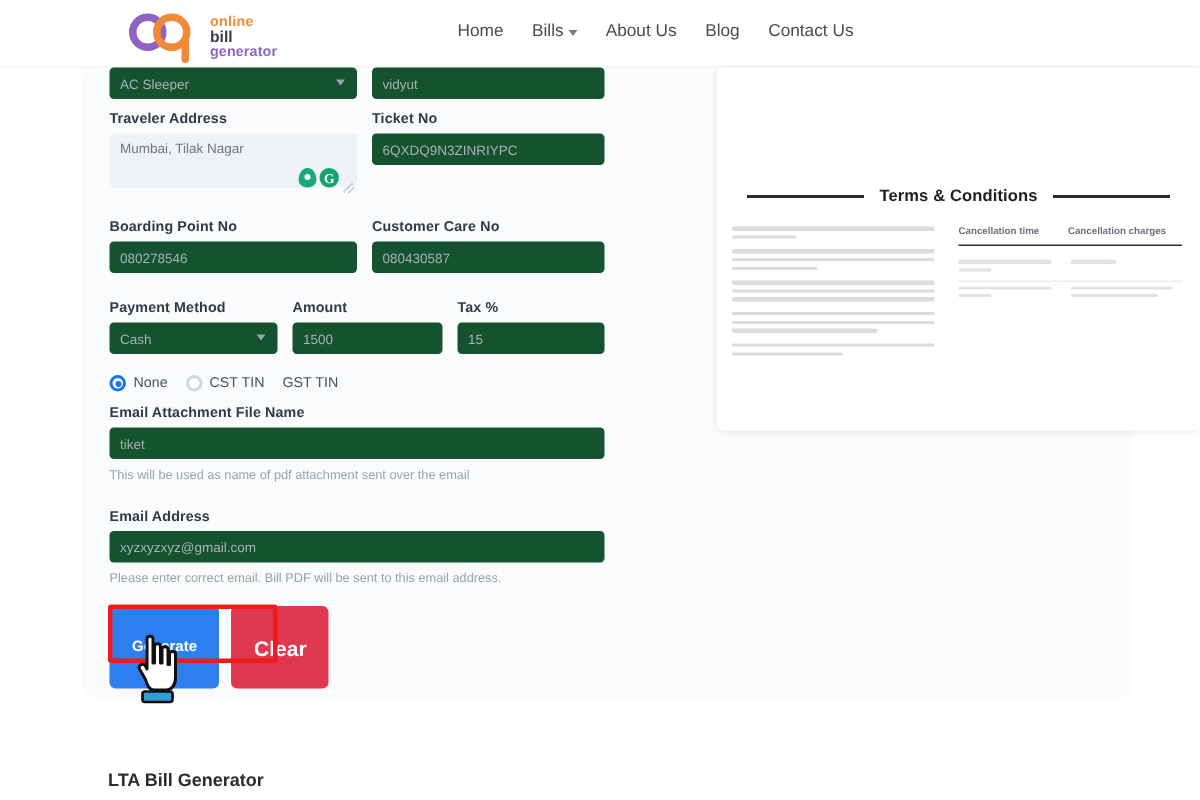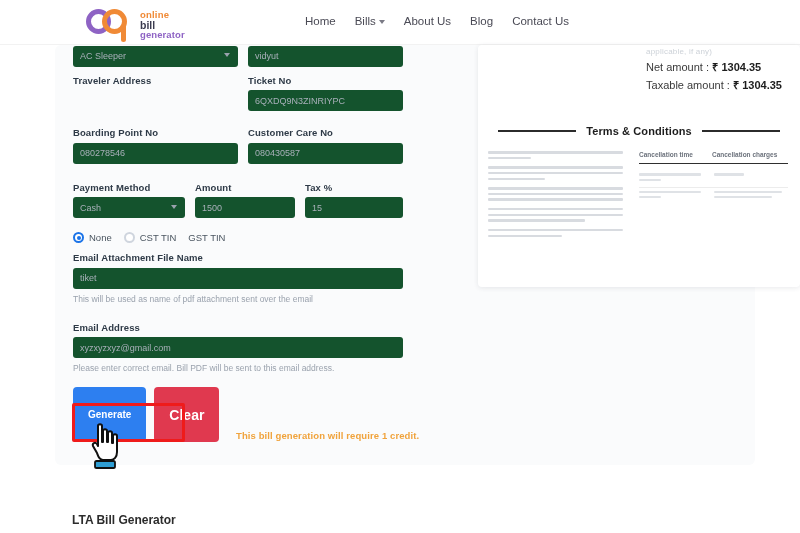--- a/index.html
+++ b/index.html
@@ -218,20 +218,28 @@
           </div>
         </div>
         <div class="fg" style="width:155px">
           <input class="inp" placeholder="vidyut" style="">
         </div>
       </div>
 
       <div class="row">
         <div class="fg" style="width:165px">
           <label class="lbl">Traveler Address</label>
+          <div class="ta-wrap">
+            <textarea class="ta" placeholder="Mumbai, Tilak Nagar" style=""></textarea>
+            <div class="gicons">
+              <div class="gpin"></div>
+              <div class="gcircle">G</div>
+            </div>
+            <div class="resize-grip"></div>
+          </div>
         </div>
         <div class="fg" style="width:155px">
           <label class="lbl">Ticket No</label>
           <input class="inp" placeholder="6QXDQ9N3ZINRIYPC" style="">
         </div>
       </div>
 
       <div class="row" style="margin-top:8px">
         <div class="fg" style="width:165px">
           <label class="lbl">Boarding Point No</label>
@@ -287,25 +295,20 @@
         <div class="hint">Please enter correct email. Bill PDF will be sent to this email address.</div>
       </div>
 
       <div class="actions">
         <button class="btn-gen">Generate</button>
         <button class="btn-clr">Clear</button>
       </div>
     </div>
 
     <div class="preview">
-      <div class="pv-amounts">
-        <div class="pv-faint">applicable, if any)</div>
-        <div class="pv-amt"><span>Net amount : </span><b>₹ 1304.35</b></div>
-        <div class="pv-amt"><span>Taxable amount : </span><b>₹ 1304.35</b></div>
-      </div>
 
       <div class="tc-head">
         <div class="tc-rule"></div>
         <div class="tc-title">Terms &amp; Conditions</div>
         <div class="tc-rule"></div>
       </div>
 
       <div class="tc-body">
         <div class="tc-left">
           <div class="fakepara">
@@ -356,21 +359,20 @@
                 <div class="tcf" style="width:92%"></div>
                 <div class="tcf" style="width:78%"></div>
               </div>
           </div>
         </div>
       </div>
     </div>
   </div>
 
   <div class="redbox"></div>
-  <div class="credit">This bill generation will require 1 credit.</div>
 
   <div class="cursor">
     <svg viewBox="0 0 34 48" width="34" height="48" xmlns="http://www.w3.org/2000/svg">
       <path d="M8 4 C8 1.5 12 1.5 12 4 L12 20 L13 20 L13 9 C13 6.5 17 6.5 17 9 L17 20 L18 20 L18 11 C18 8.5 22 8.5 22 11 L22 21 L23 21 L23 14 C23 11.8 27 11.8 27 14 L27 30 C27 35 24 38 21 38 L13 38 C9 38 8 34 7 31 L3 24 C2 21.5 5 19.5 7 22 L8 24 Z" fill="#ffffff" stroke="#101010" stroke-width="2" stroke-linejoin="round"></path>
       <rect x="5" y="39" width="20" height="7" rx="1.6" fill="#2f9ed4" stroke="#101010" stroke-width="1.8"></rect>
     </svg>
   </div>
 
   <div class="bottom-title">LTA Bill Generator</div>
 </div>

